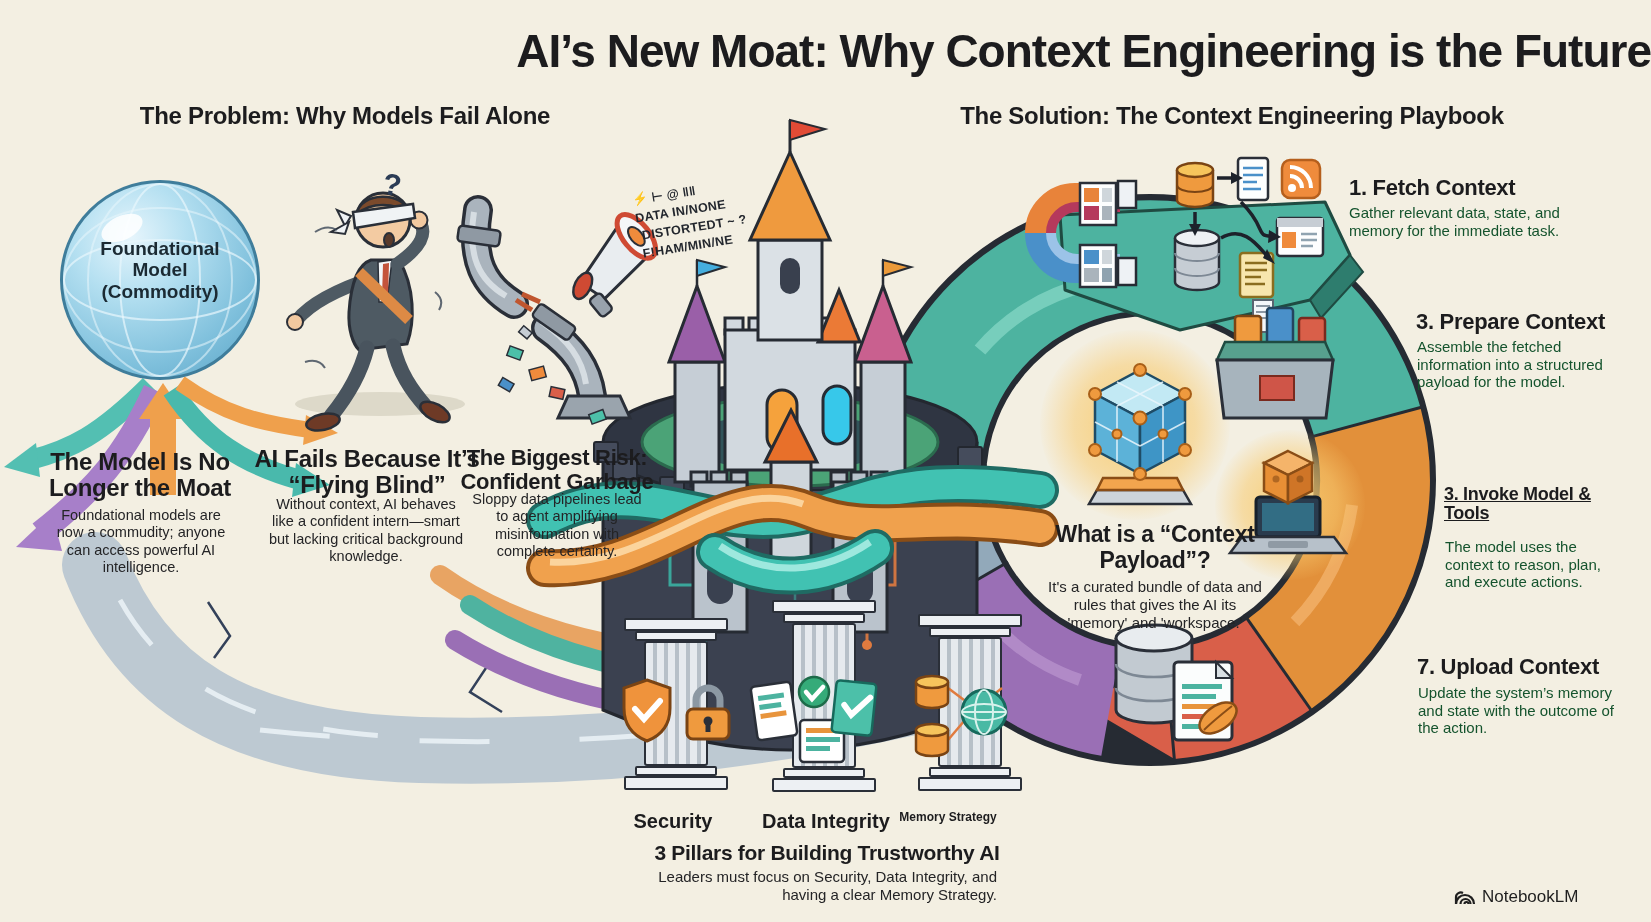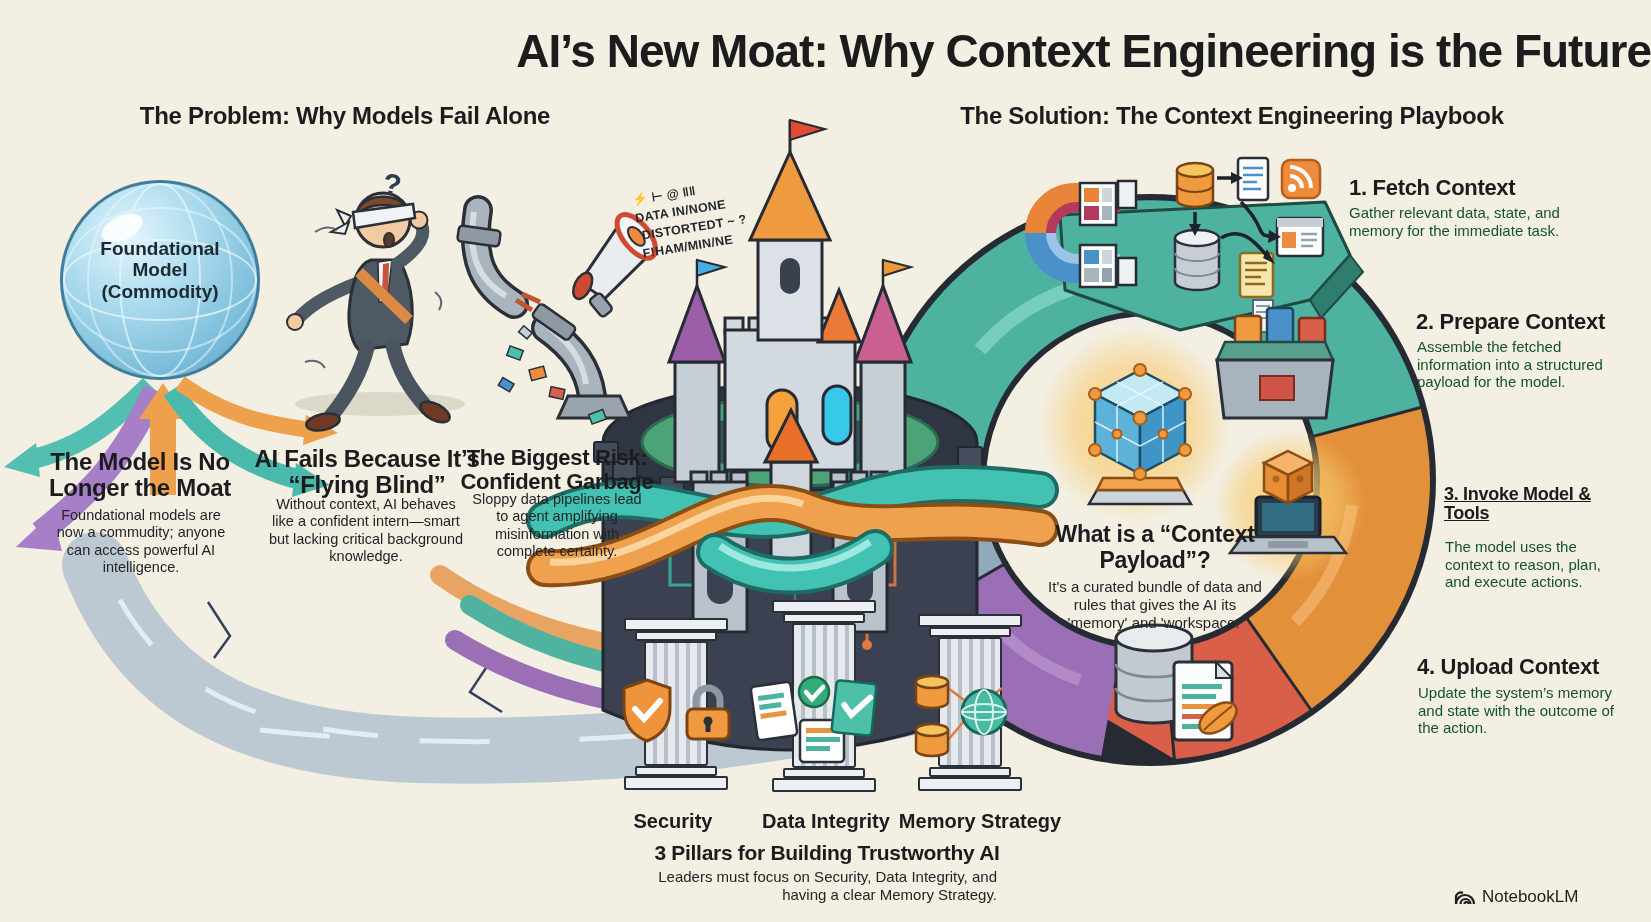--- a/index.html
+++ b/index.html
@@ -446,35 +446,35 @@
 
 <div class="t card-title" style="left:247px;top:446px;width:240px;font-size:24px;">AI Fails Because It’s “Flying Blind”</div>
 <div class="t card-body" style="left:267px;top:496px;width:198px;font-size:14.5px;">Without context, AI behaves like a confident intern—smart but lacking critical background knowledge.</div>
 
 <div class="t card-title" style="left:457px;top:446px;width:200px;font-size:22px;">The Biggest Risk: Confident Garbage</div>
 <div class="t card-body" style="left:466px;top:491px;width:182px;font-size:14.5px;">Sloppy data pipelines lead to agent amplifying misinformation with complete certainty.</div>
 
 <div class="t step-title" style="left:1349px;top:176px;width:250px;font-size:22px;">1. Fetch Context</div>
 <div class="t step-body" style="left:1349px;top:204px;width:232px;font-size:15px;">Gather relevant data, state, and memory for the immediate task.</div>
 
-<div class="t step-title" style="left:1416px;top:310px;width:220px;font-size:22px;">2. Prepare Context</div>
+<div class="t step-title" style="left:1416px;top:310px;width:220px;font-size:22px;">3. Prepare Context</div>
 <div class="t step-body" style="left:1417px;top:338px;width:205px;font-size:15px;">Assemble the fetched information into a structured payload for the model.</div>
 
 <div class="t step-title" style="left:1444px;top:485px;width:165px;font-size:18px;text-decoration:underline;">3. Invoke Model &amp; Tools</div>
 <div class="t step-body" style="left:1445px;top:538px;width:180px;font-size:15px;">The model uses the context to reason, plan, and execute actions.</div>
 
-<div class="t step-title" style="left:1417px;top:655px;width:220px;font-size:22px;white-space:nowrap;">4. Upload Context</div>
+<div class="t step-title" style="left:1417px;top:655px;width:220px;font-size:22px;white-space:nowrap;">7. Upload Context</div>
 <div class="t step-body" style="left:1418px;top:684px;width:200px;font-size:15px;">Update the system’s memory and state with the outcome of the action.</div>
 
 <div class="t card-title" style="left:1030px;top:522px;width:250px;font-size:23px;line-height:1.12;">What is a “Context Payload”?</div>
 <div class="t card-body" style="left:1043px;top:578px;width:224px;font-size:15px;">It's a curated bundle of data and rules that gives the AI its 'memory' and 'workspace.'</div>
 
 <div class="t center" style="left:613px;top:810px;width:120px;font-size:20px;font-weight:700;">Security</div>
 <div class="t center" style="left:746px;top:810px;width:160px;font-size:20px;font-weight:700;">Data Integrity</div>
-<div class="t center" style="left:890px;top:810px;width:180px;font-size:20px;font-weight:700;">Memory Strategy</div>
+<div class="t center" style="left:858px;top:810px;width:180px;font-size:12px;font-weight:700;">Memory Strategy</div>
 
 <div class="t center" style="left:627px;top:841px;width:400px;font-size:21px;font-weight:700;letter-spacing:-0.3px;">3 Pillars for Building Trustworthy AI</div>
 <div class="t center card-body" style="left:657px;top:868px;width:340px;font-size:15px;text-align:right;">Leaders must focus on Security, Data Integrity, and having a clear Memory Strategy.</div>
 
 <div class="footer" style="left:1452px;top:886px;">
   <svg width="24" height="22" viewBox="0 0 24 22">
     <path d="M4 18 A 9 9 0 0 1 22 18" fill="none" stroke="#1f1f1f" stroke-width="2.2"></path>
     <path d="M8.5 18 A 5 5 0 0 1 18.5 18" fill="none" stroke="#1f1f1f" stroke-width="2.2"></path>
     <path d="M12.5 18 A 2 2 0 0 1 16.5 18" fill="none" stroke="#1f1f1f" stroke-width="2.2"></path>
     <path d="M4 18 L4 11 C 4 7.5, 8 5.5, 11 7" fill="none" stroke="#1f1f1f" stroke-width="2.2"></path>

